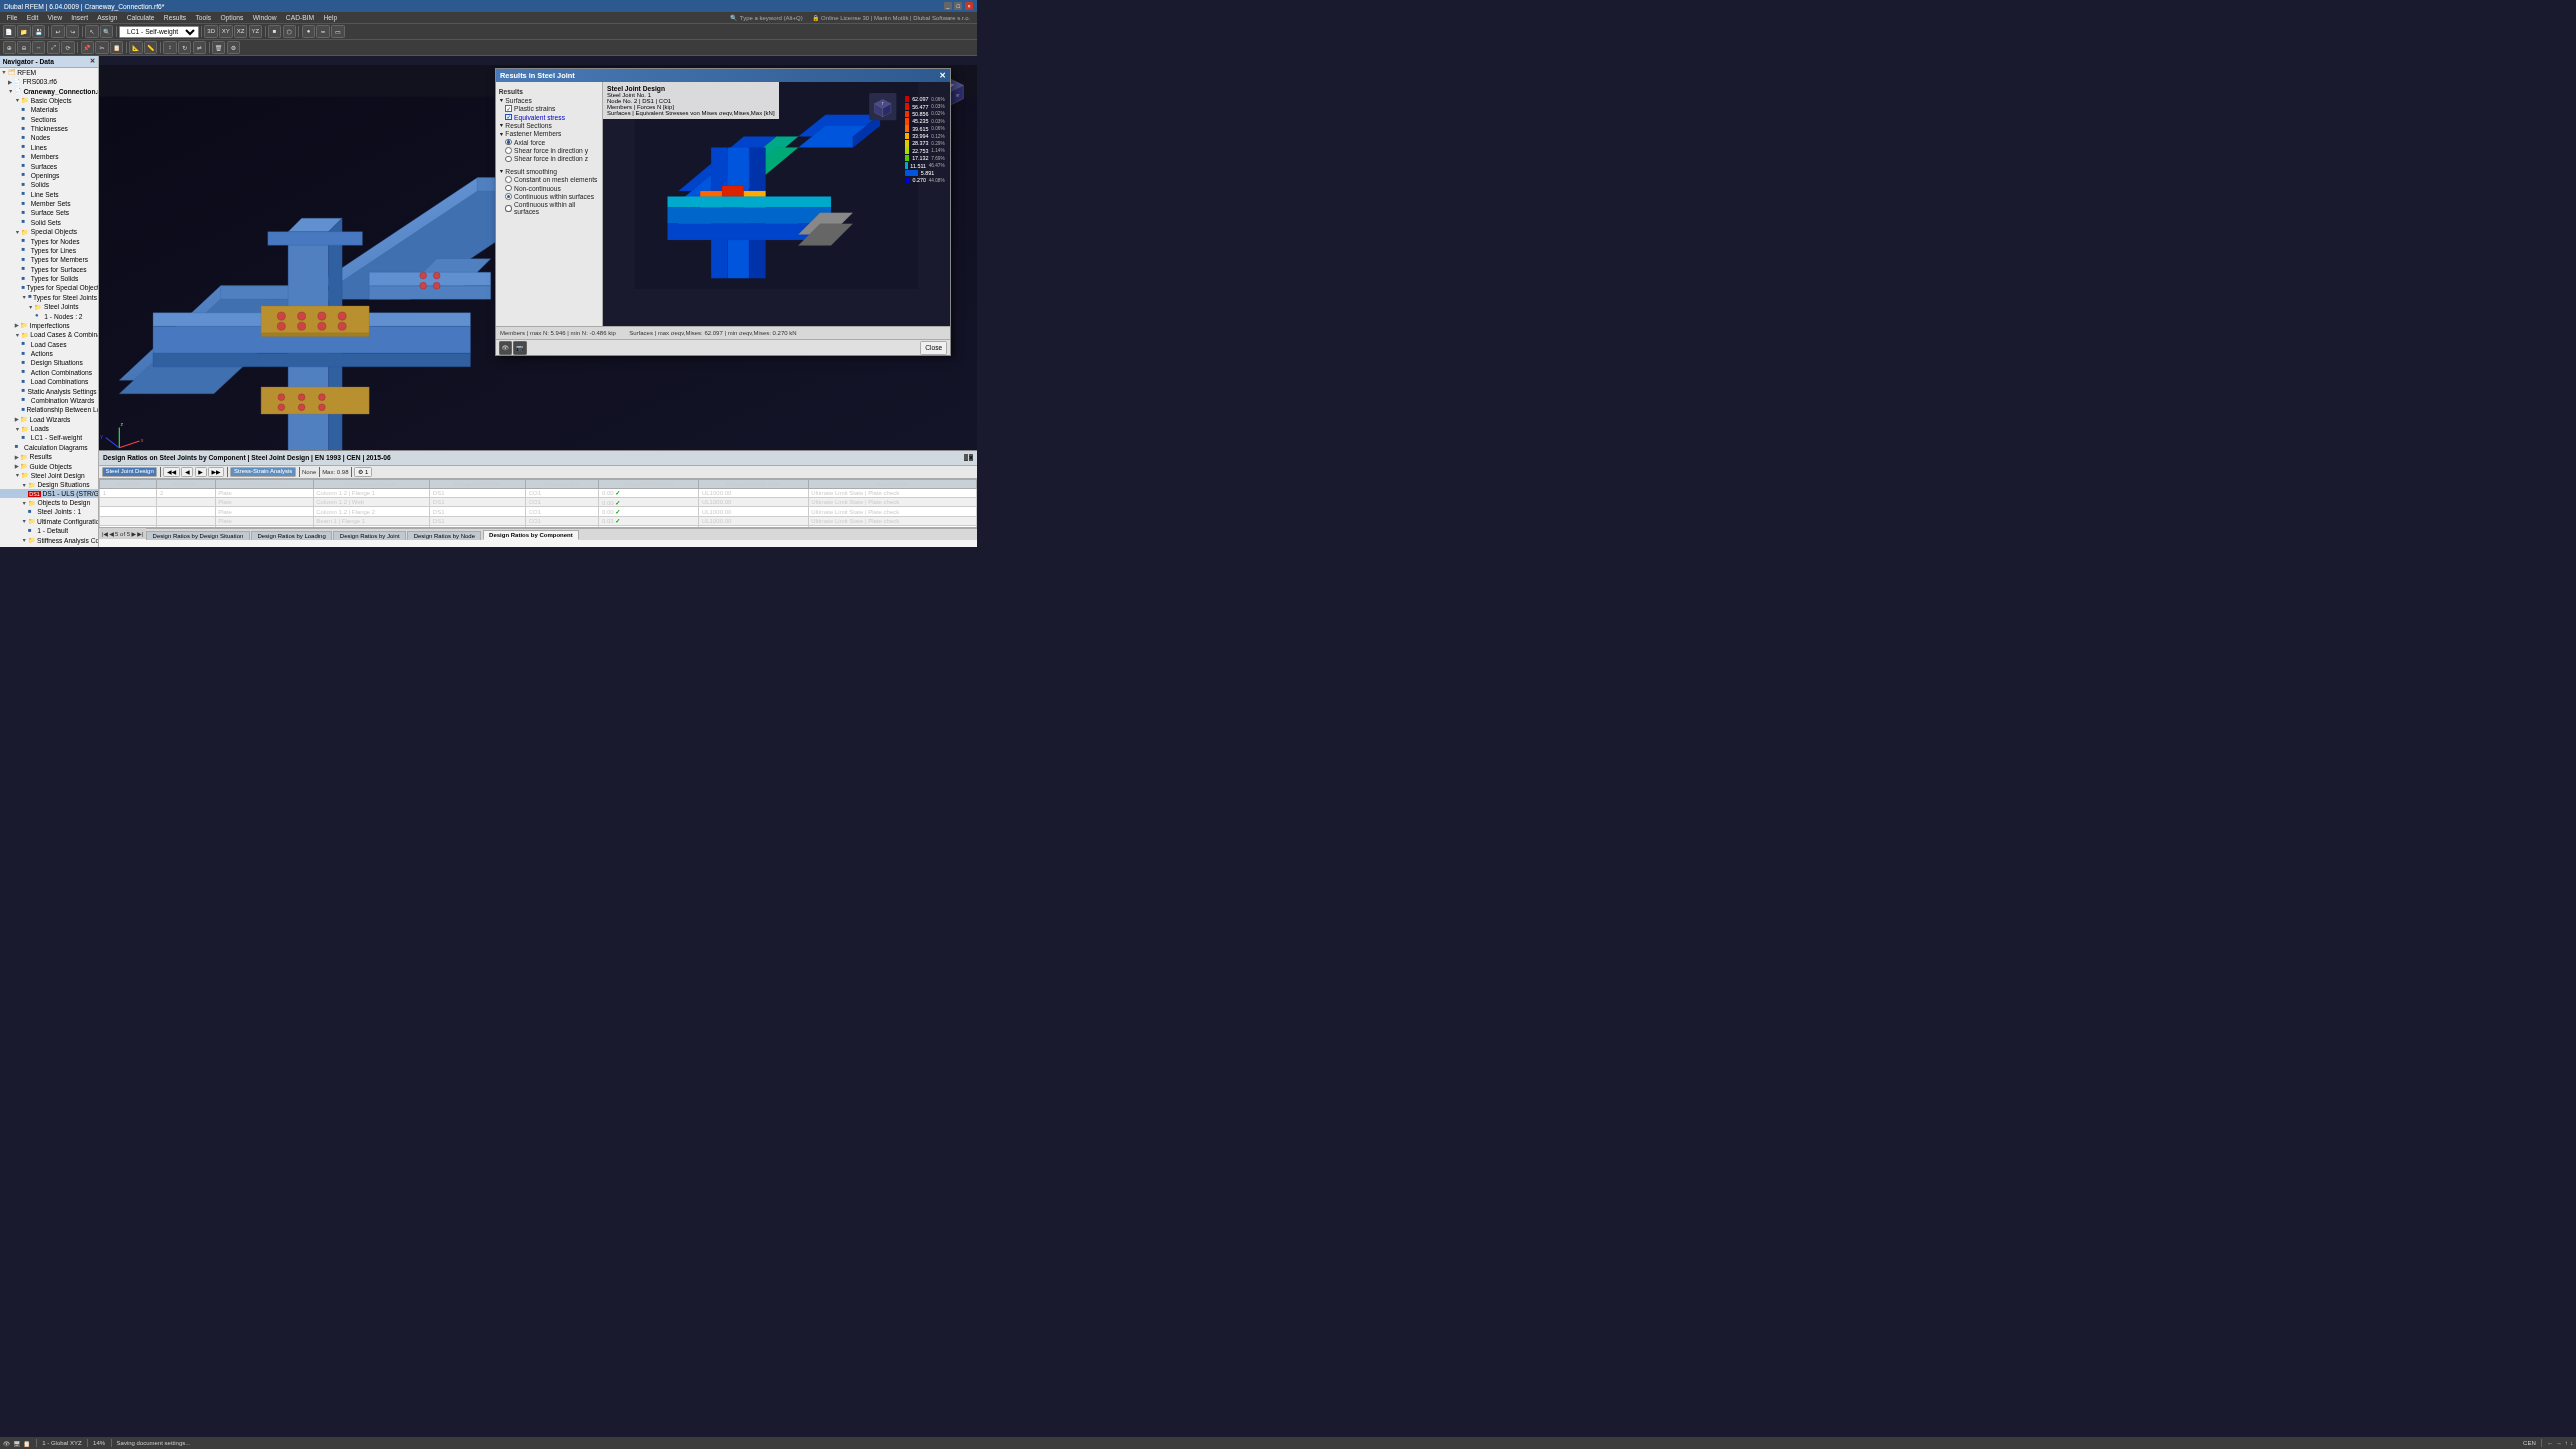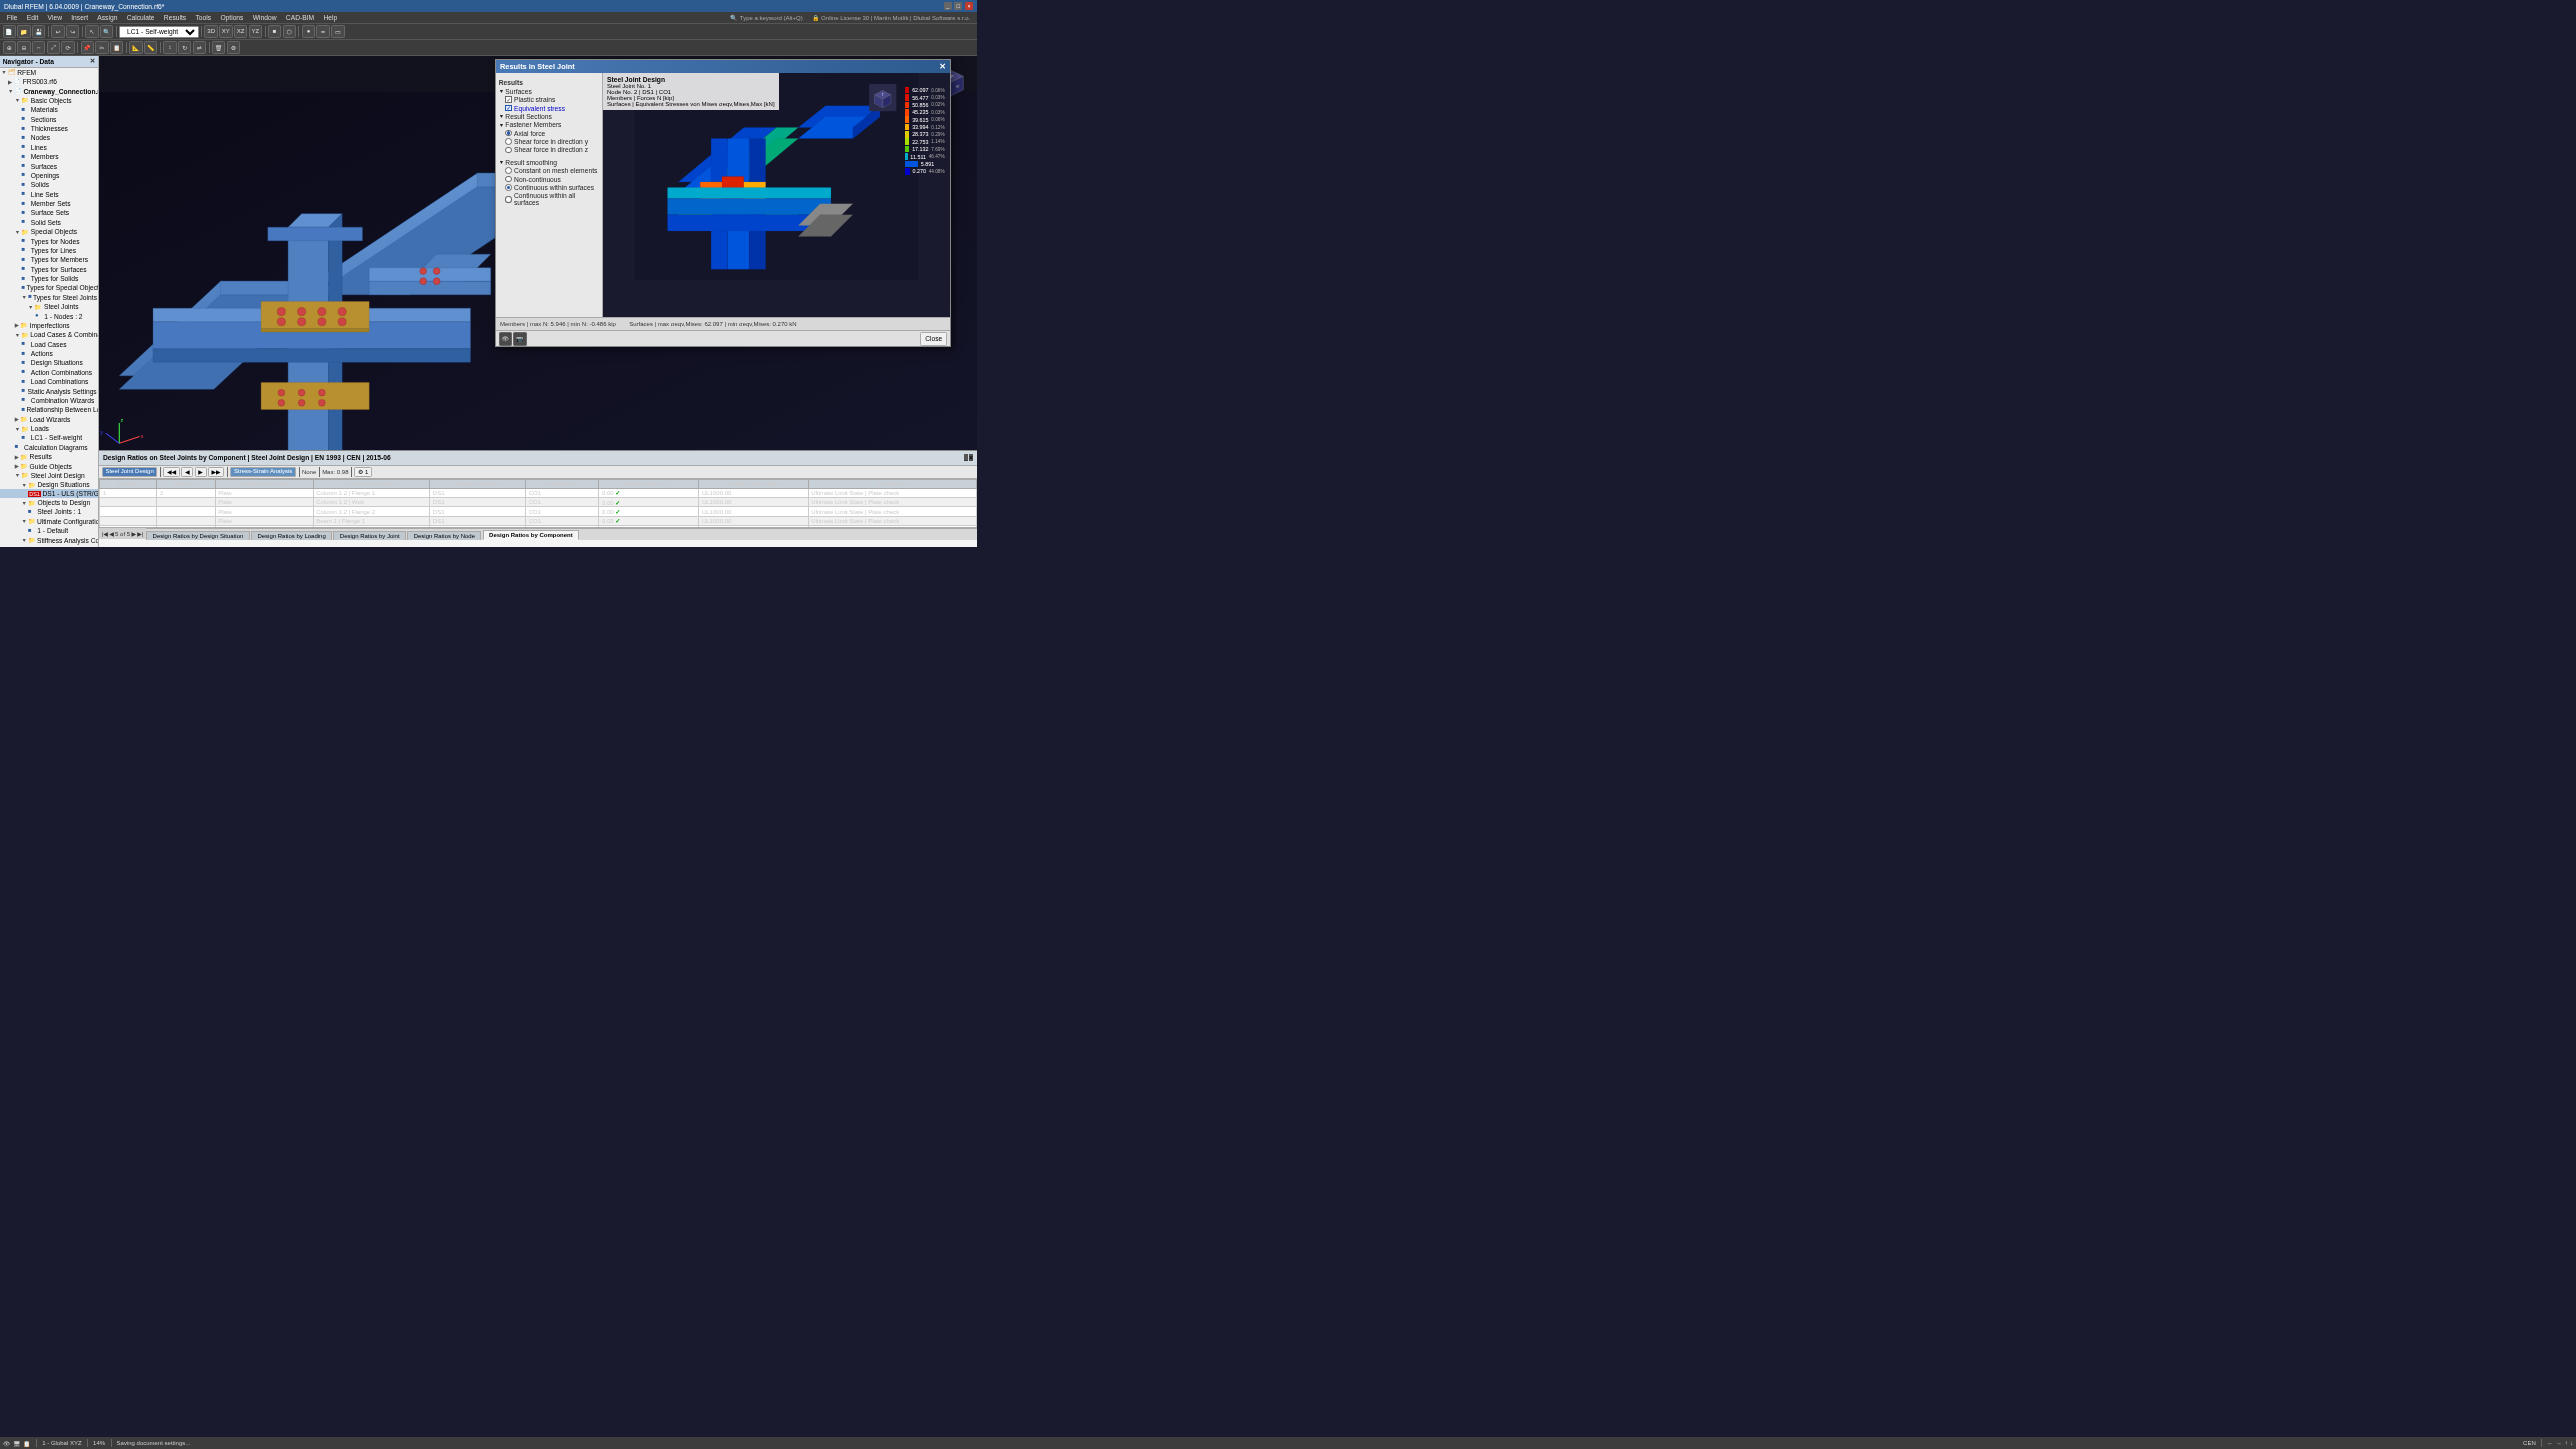--- a/index.html
+++ b/index.html
@@ -430,20 +430,21 @@
     #content-area {
       display: flex;
       flex: 1;
       position: relative;
       overflow: hidden;
     }
     #viewport-container {
       flex: 1;
       position: relative;
       background: #12121e;
+      margin-top: 9px;
     }
     #bp-wrapper {
       position: absolute;
       bottom: 0;
       left: 0;
       right: 0;
       height: 97px;
       background: #f5f5f5;
       border-top: 1.3px solid #888;
       display: flex;

